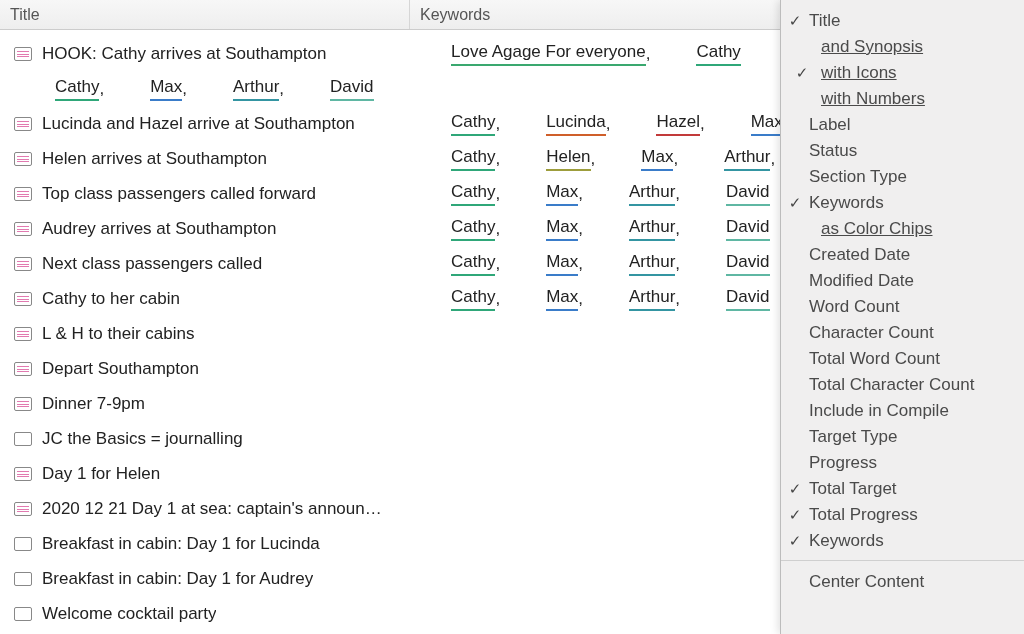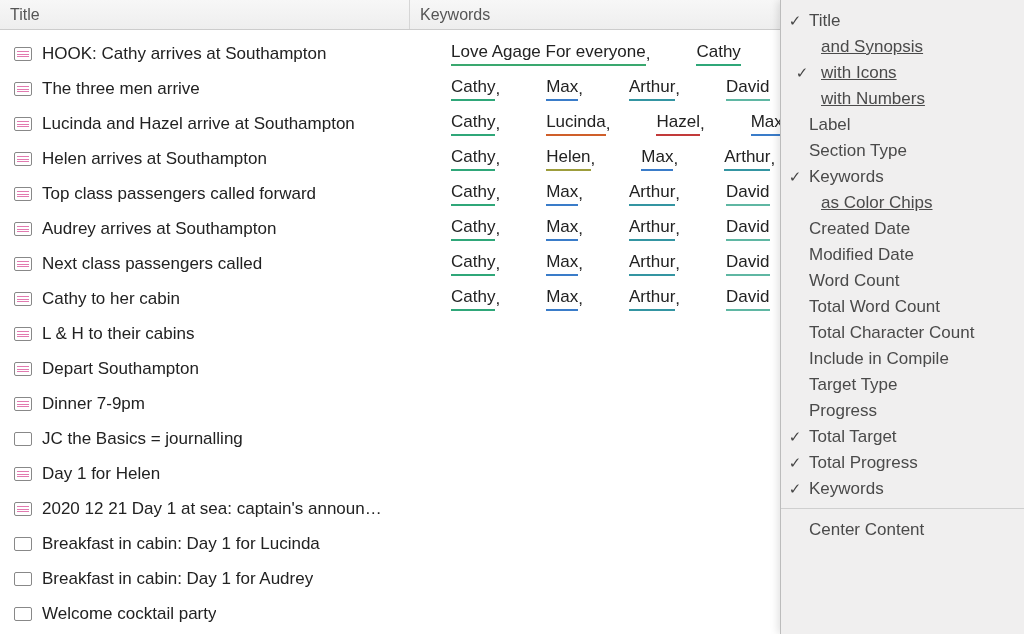--- a/index.html
+++ b/index.html
@@ -167,26 +167,20 @@
           </span>
           <span class="text">HOOK: Cathy arrives at Southampton</span>
         </div>
         <div class="cell-keywords">
           <span class="kw" style="border-bottom-color: rgb(58, 168, 111);">Love Agage For everyone</span>
           <span class="kw-sep">,</span>
           <span class="kw" style="border-bottom-color: rgb(47, 167, 121);">Cathy</span>
         </div>
       </div>
       <div class="row">
-        <div class="cell-title">
-          <span class="icon lines">
-            <span class="mid"></span>
-          </span>
-          <span class="text">The three men arrive</span>
-        </div>
         <div class="cell-keywords">
           <span class="kw" style="border-bottom-color: rgb(47, 167, 121);">Cathy</span>
           <span class="kw-sep">,</span>
           <span class="kw" style="border-bottom-color: rgb(58, 124, 201);">Max</span>
           <span class="kw-sep">,</span>
           <span class="kw" style="border-bottom-color: rgb(52, 149, 162);">Arthur</span>
           <span class="kw-sep">,</span>
           <span class="kw" style="border-bottom-color: rgb(95, 183, 163);">David</span>
         </div>
       </div>
@@ -391,20 +385,24 @@
       <div class="menu-item indent1">
         <span class="menu-check" style="padding-left: 14px;"></span>
         <span class="menu-label">with Numbers</span>
       </div>
       <div class="menu-item">
         <span class="menu-check"></span>
         <span class="menu-label">Label</span>
       </div>
       <div class="menu-item">
         <span class="menu-check"></span>
+        <span class="menu-label">Status</span>
+      </div>
+      <div class="menu-item">
+        <span class="menu-check"></span>
         <span class="menu-label">Section Type</span>
       </div>
       <div class="menu-item">
         <span class="menu-check">✓</span>
         <span class="menu-label">Keywords</span>
       </div>
       <div class="menu-item indent1">
         <span class="menu-check" style="padding-left: 14px;"></span>
         <span class="menu-label">as Color Chips</span>
       </div>
@@ -412,20 +410,24 @@
         <span class="menu-check"></span>
         <span class="menu-label">Created Date</span>
       </div>
       <div class="menu-item">
         <span class="menu-check"></span>
         <span class="menu-label">Modified Date</span>
       </div>
       <div class="menu-item">
         <span class="menu-check"></span>
         <span class="menu-label">Word Count</span>
+      </div>
+      <div class="menu-item">
+        <span class="menu-check"></span>
+        <span class="menu-label">Character Count</span>
       </div>
       <div class="menu-item">
         <span class="menu-check"></span>
         <span class="menu-label">Total Word Count</span>
       </div>
       <div class="menu-item">
         <span class="menu-check"></span>
         <span class="menu-label">Total Character Count</span>
       </div>
       <div class="menu-item">

